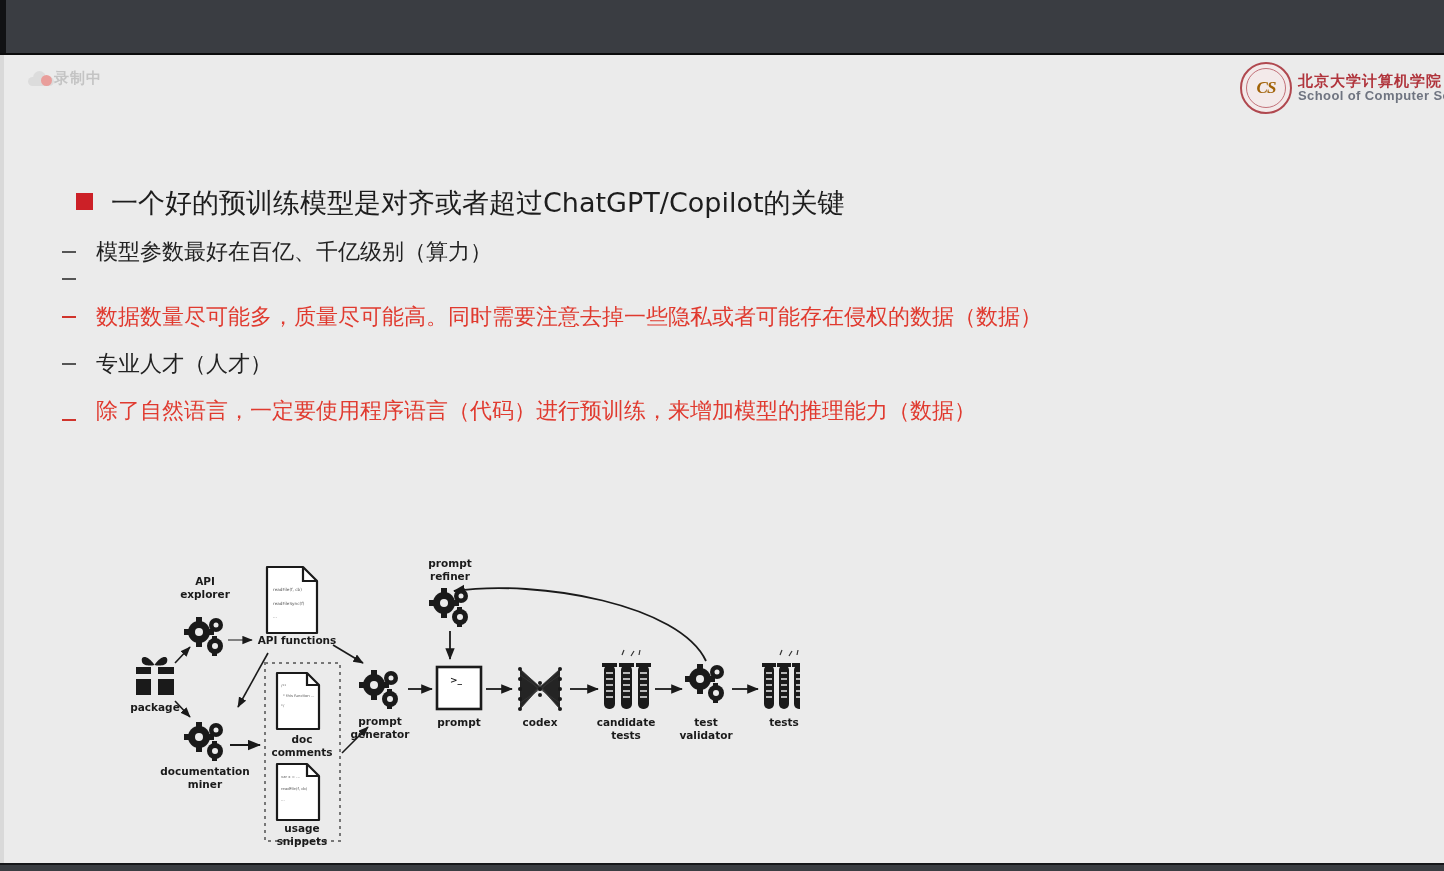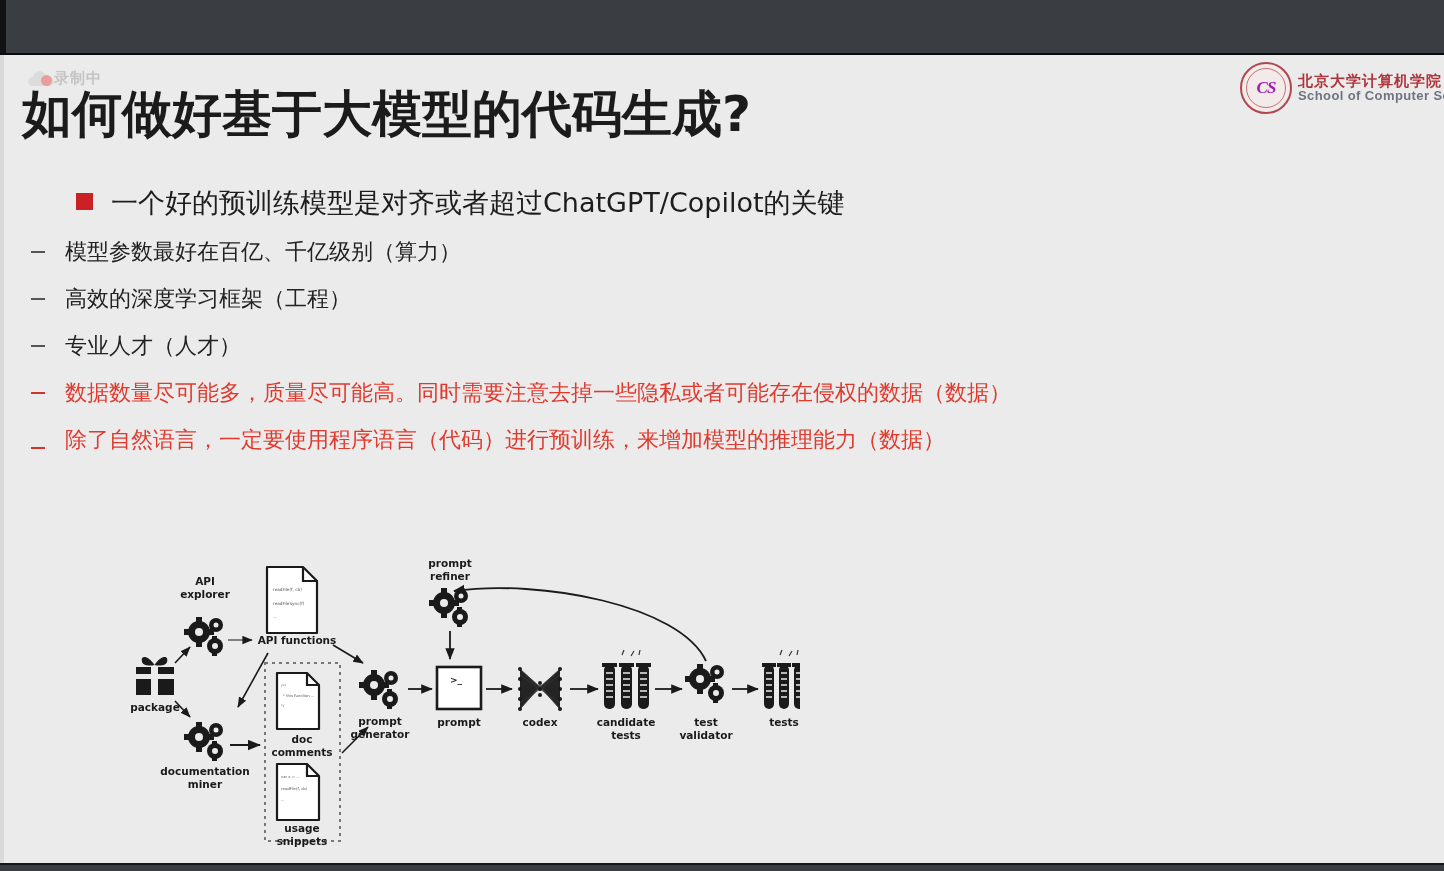--- a/index.html
+++ b/index.html
@@ -142,21 +142,21 @@
     border: 1px solid #c27179;
   }
   .seal-cs {
     position: absolute;
     left: 0; right: 0; top: 50%;
     transform: translateY(-50%);
     text-align: center;
     font-size: 17px;
     font-weight: 700;
     font-style: italic;
-    color: #a21caf;
+    color: #a16207;
     letter-spacing: -1px;
     font-family: "Liberation Serif", serif;
   }
   .logo-text-1 .cn {
     font-size: 15px;
     font-weight: 700;
     color: #b0343c;
     letter-spacing: 1px;
     line-height: 1.15;
     white-space: nowrap;
@@ -233,21 +233,21 @@
     color: #1d1d1d;
     line-height: 1.35;
     white-space: nowrap;
     font-family: "DejaVu Sans", "Liberation Sans", sans-serif;
   }
   .b2 {
     position: relative;
     display: flex;
     align-items: baseline;
     gap: 20px;
-    padding-left: 31px;
+    padding-left: 62px;
     margin-bottom: 14px;
   }
   .dash {
     width: 14px; height: 2px;
     background: #555;
     flex: 0 0 auto;
     transform: translateY(-6px);
   }
   .b2 .dash.red { background: #d0342c; }
   .b2-text {
@@ -281,21 +281,20 @@
 
     <div class="rec">
       <div class="rec-cloud">
         <span class="c1"></span>
         <span class="c2"></span>
         <span class="rec-dot"></span>
       </div>
       <span class="rec-label">录制中</span>
     </div>
 
-    <div class="title">如何做好基于大模型的代码生成?</div>
 
     <div class="logos">
       <div class="logo-row">
         <div class="seal">
           <div class="seal-cs">CS</div>
         </div>
         <div class="logo-text-1">
           <div class="cn">北京大学计算机学院</div>
           <div class="en">School of Computer Science</div>
         </div>
@@ -309,31 +308,30 @@
         <span class="b1-text">一个好的预训练模型是对齐或者超过ChatGPT/Copilot的关键</span>
       </div>
 
       <div class="b2" style="margin-top:16px;">
         <span class="dash"></span>
         <span class="b2-text">模型参数最好在百亿、千亿级别（算力）</span>
       </div>
 
       <div class="b2" style="margin-top:16px;">
         <span class="dash"></span>
-        <span class="b2-text">高效的深度学习框架（工程）</span>
+      </div>
+
+      <div class="b2" style="margin-top:16px;">
+        <span class="dash red"></span>
+        <span class="b2-text red">数据数量尽可能多，质量尽可能高。同时需要注意去掉一些隐私或者可能存在侵权的数据（数据）</span>
       </div>
 
       <div class="b2" style="margin-top:16px;">
         <span class="dash"></span>
         <span class="b2-text">专业人才（人才）</span>
-      </div>
-
-      <div class="b2" style="margin-top:16px;">
-        <span class="dash red"></span>
-        <span class="b2-text red">数据数量尽可能多，质量尽可能高。同时需要注意去掉一些隐私或者可能存在侵权的数据（数据）</span>
       </div>
 
       <div class="b2" style="margin-top:16px;align-items:flex-end;">
         <span class="dash red"></span>
         <span class="b2-text red">除了自然语言，一定要使用程序语言（代码）进行预训练，来增加模型的推理能力（数据）</span>
       </div>
 
 
     </div>
 

